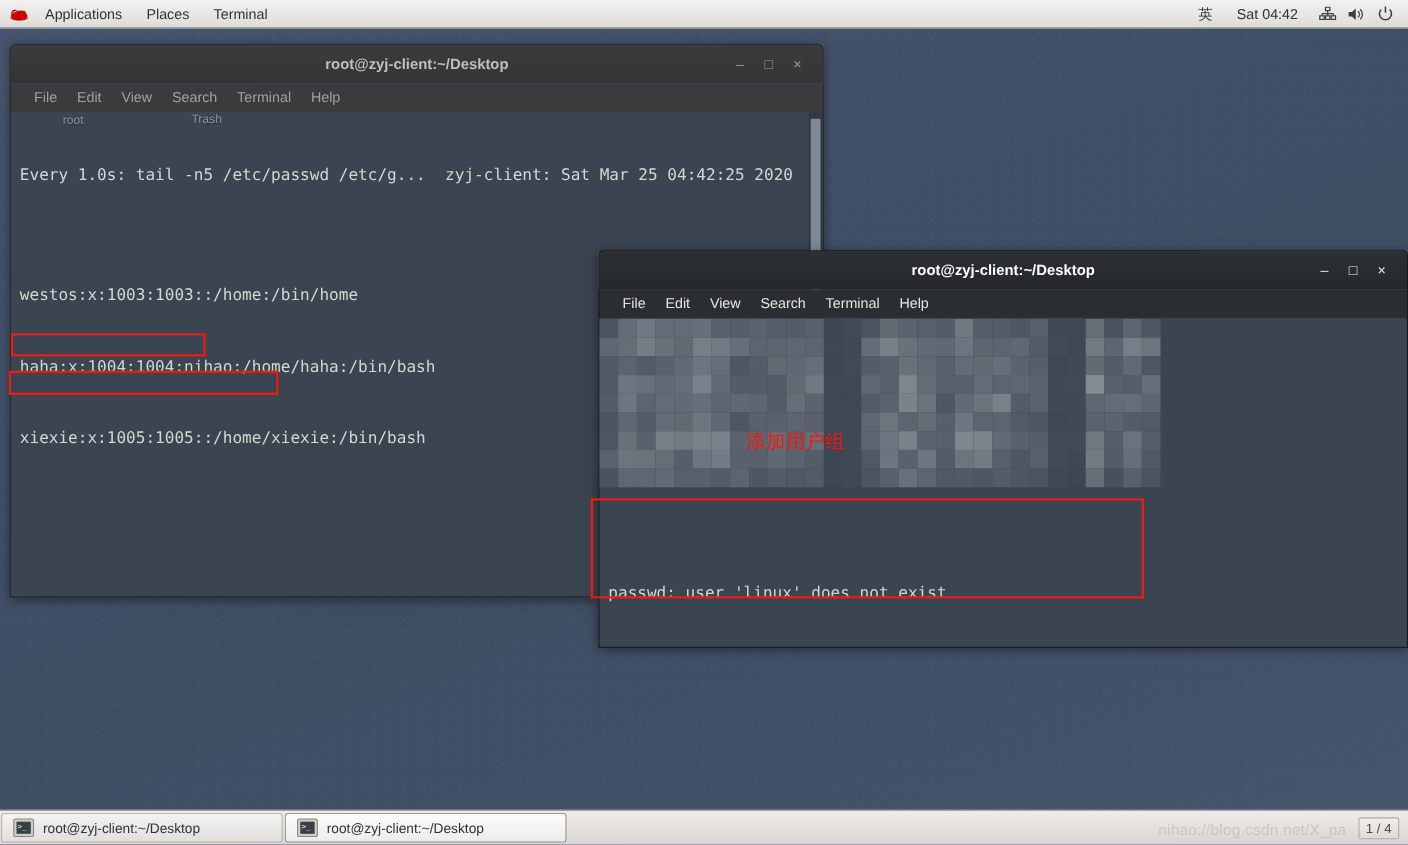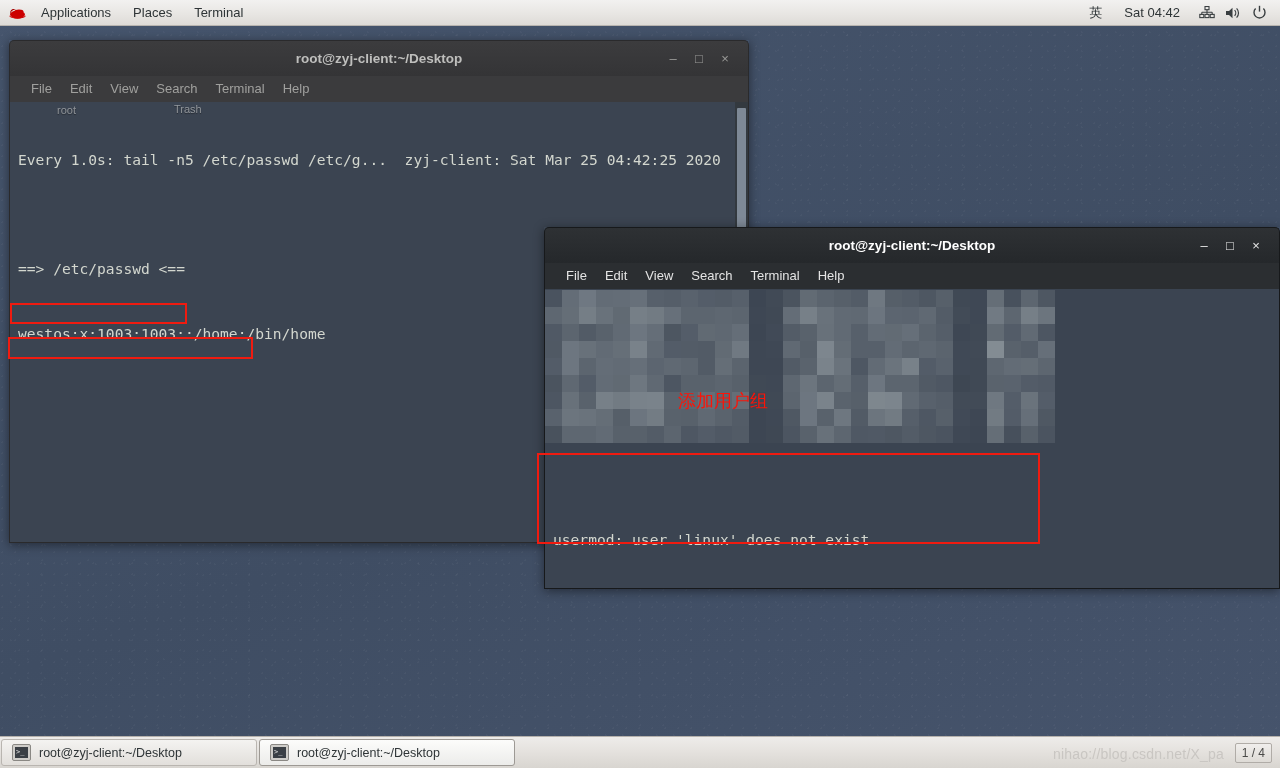--- a/index.html
+++ b/index.html
@@ -338,22 +338,23 @@
       <div class="menuitem">File</div>
       <div class="menuitem">Edit</div>
       <div class="menuitem">View</div>
       <div class="menuitem">Search</div>
       <div class="menuitem">Terminal</div>
       <div class="menuitem">Help</div>
     </div>
     <div class="term-body">
       <div>Every 1.0s: tail -n5 /etc/passwd /etc/g...  zyj-client: Sat Mar 25 04:42:25 2020</div>
       <div></div>
-      <div>==&gt; /etc/passwd &lt;==</div>
       <div>westos:x:1003:1003::/home:/bin/home</div>
+      <div>haha:x:1004:1004:nihao:/home/haha:/bin/bash</div>
+      <div>xiexie:x:1005:1005::/home/xiexie:/bin/bash</div>
       
       <div></div>
       
       
       
       
       
       
       
       
@@ -386,21 +387,21 @@
     <div class="menubar">
       <div class="menuitem">File</div>
       <div class="menuitem">Edit</div>
       <div class="menuitem">View</div>
       <div class="menuitem">Search</div>
       <div class="menuitem">Terminal</div>
       <div class="menuitem">Help</div>
     </div>
     <div class="term-body" style="padding-top:0;">
       <div style="height:153px;"></div>
-      <div>usermod: user 'linux' does not exist</div>
+      <div>passwd: user 'linux' does not exist</div>
       
       
       
       
     </div>
   </div>
 
   <div class="mosaic" id="mosaic" style="left:545px; top:290px; width:510px; height:152px;">
       <div class="mcell" style="left:0px;top:0px;width:17px;height:17px;background:rgb(75,84,96)"></div>
       <div class="mcell" style="left:17px;top:0px;width:17px;height:17px;background:rgb(102,111,121)"></div>

